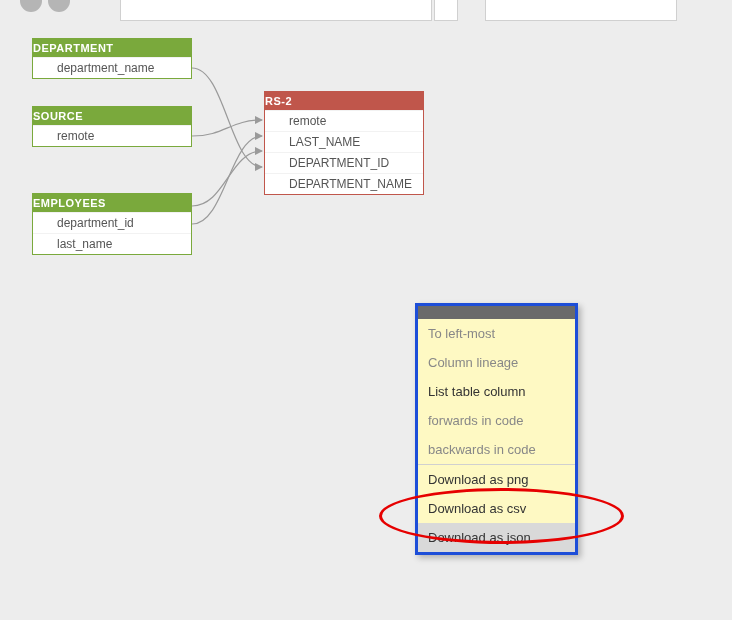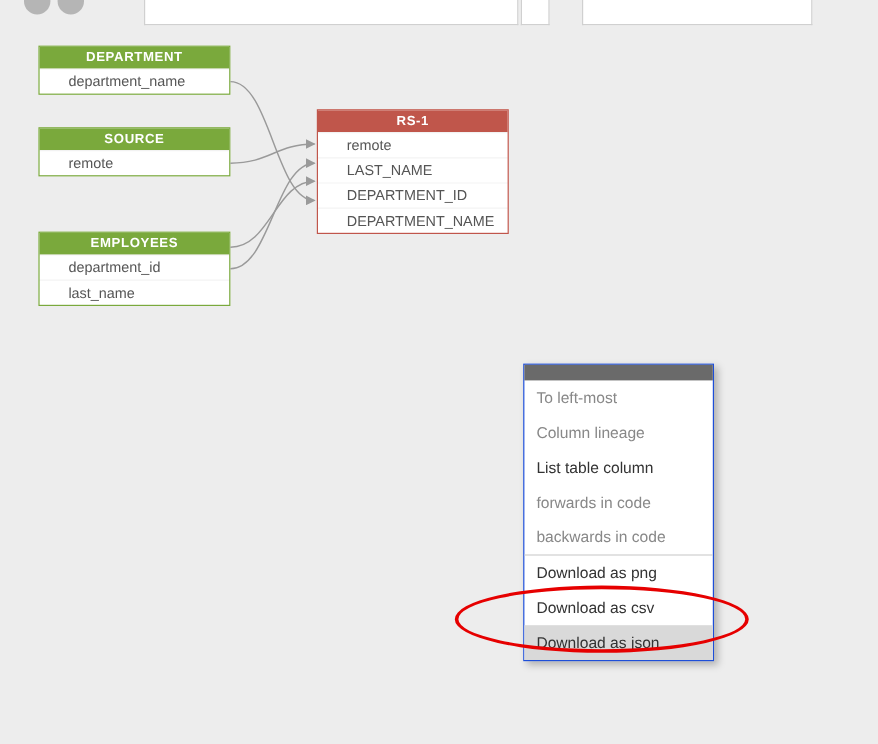--- a/index.html
+++ b/index.html
@@ -2,26 +2,26 @@
 <html><head>
 <meta charset="utf-8">
 <style>
   html,body{margin:0;padding:0;width:732px;height:620px;background:#ededed;font-family:Arial,Helvetica,sans-serif;overflow:hidden}
   .canvas{position:relative;width:732px;height:620px}
   
   .top-circle{position:absolute;width:22px;height:12px;top:0;border-radius:0 0 22px 22px;background:#b5b5b5}
   .top-input{position:absolute;top:-6px;height:26px;background:#fff;border:1px solid #d0d0d0;border-top:none}
   
   .tbl{position:absolute;width:158px;border:1px solid;font-size:12px;background:#fff}
-  .tbl .hdr{height:18px;line-height:18px;text-align:center;font-weight:bold;color:#fff;font-size:11px;letter-spacing:.5px}
+  .tbl .hdr{height:18px;line-height:18px;text-align:left;font-weight:bold;color:#fff;font-size:11px;letter-spacing:.5px}
   .tbl .row{padding:2px 24px;line-height:16px;color:#555;border-top:1px solid rgba(0,0,0,.05)}
   .src{border-color:#7aa93c}.src .hdr{background:#7aa93c}
   .tgt{border-color:#c0564b}.tgt .hdr{background:#c0564b}
   
-  .menu{position:absolute;left:436px;top:303px;width:157px;background:#ffffff;border:1px solid #1d4ed8;box-shadow:3px 3px 6px rgba(0,0,0,.25)}
+  .menu{position:absolute;left:415px;top:303px;width:157px;background:#fef9c3;border:3px solid #1d4ed8;box-shadow:3px 3px 6px rgba(0,0,0,.25)}
   .menu-top{height:13px;background:#6a6a6a}
   .menu-item{padding:7px 10px;font-size:13px;color:#888;cursor:pointer}
   .menu-item.enabled{color:#333}
   .menu-item.highlight{background:#d9d9d9;color:#333}
   .menu-sep{height:1px;background:#d0d0d0;margin:0}
   
   .ellipse{position:absolute;left:379px;top:488px;width:239px;height:50px;border:3px solid #e60000;border-radius:50%;pointer-events:none}
   
   svg.edges{position:absolute;left:0;top:0;pointer-events:none}
 </style>
@@ -45,21 +45,21 @@
   <div class="row">remote</div>
 </div>
 
 <div class="tbl src" style="left:32px;top:193px">
   <div class="hdr">EMPLOYEES</div>
   <div class="row">department_id</div>
   <div class="row">last_name</div>
 </div>
 
 <div class="tbl tgt" style="left:264px;top:91px">
-  <div class="hdr">RS-1</div>
+  <div class="hdr">RS-2</div>
   <div class="row">remote</div>
   <div class="row">LAST_NAME</div>
   <div class="row">DEPARTMENT_ID</div>
   <div class="row">DEPARTMENT_NAME</div>
 </div>
 
 <svg class="edges" width="732" height="300">
   <defs>
     <marker id="ah" viewBox="0 0 8 8" refX="7" refY="4" markerWidth="7" markerHeight="7" orient="auto">
       <path d="M0,0 L8,4 L0,8 z" fill="#9a9a9a"></path>

